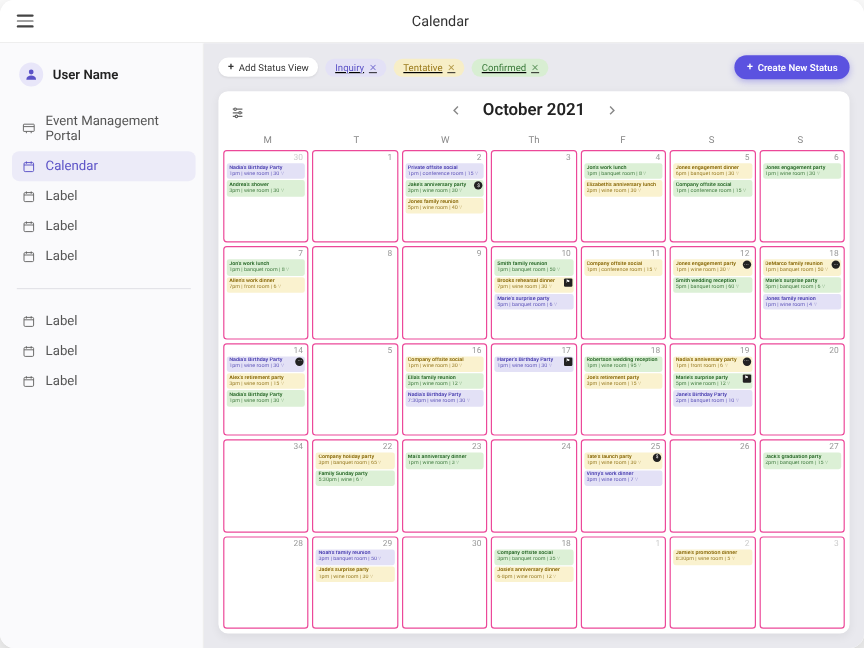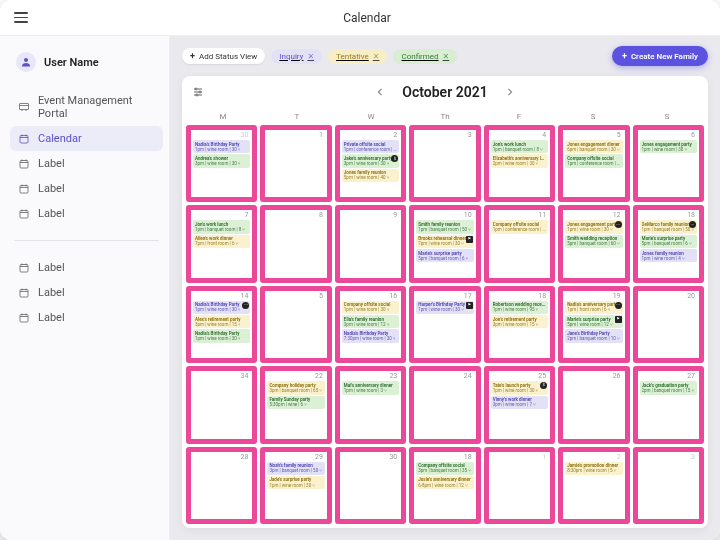--- a/index.html
+++ b/index.html
@@ -26,29 +26,29 @@
 .pill{display:inline-flex;align-items:center;gap:4px;padding:3px 8px;border-radius:10px;font-size:8px;cursor:pointer}
 .pill-white{background:#fff;color:#333;box-shadow:0 1px 2px rgba(0,0,0,.08)}
 .plus{font-size:9px;font-weight:600}
 .pill-inquiry{background:#e3e1f6;color:#5b52c7}
 .pill-tentative{background:#f7eec7;color:#9a7a1a}
 .pill-confirmed{background:#d8eed2;color:#3a7a3a}
 .pill .x{font-size:8px;opacity:.7}
 .spacer{flex:1}
 .btn-primary{background:#5b52e0;color:#fff;padding:5px 10px;border-radius:12px;font-size:8px;font-weight:600;display:flex;align-items:center;gap:4px;cursor:pointer;box-shadow:0 2px 6px rgba(91,82,224,.4)}
 .calwrap{margin:0 12px 12px;background:#fff;border-radius:8px;flex:1;display:flex;flex-direction:column;overflow:hidden;box-shadow:0 2px 8px rgba(0,0,0,.06)}
-.calheader{display:flex;align-items:center;justify-content:center;gap:18px;padding:8px;position:relative}
+.calheader{display:flex;align-items:flex-end;justify-content:center;gap:18px;padding:8px;position:relative}
 .settings-icon{position:absolute;left:10px;width:12px;height:12px;cursor:pointer}
 .monthnav{display:flex;align-items:center;gap:18px}
 .chev{width:8px;height:8px;cursor:pointer;color:#888}
 .monthtitle{font-size:14px;font-weight:600;color:#222}
 .dowrow{display:grid;grid-template-columns:repeat(7,1fr);padding:0 4px}
 .dow{text-align:center;font-size:8px;color:#888;padding:4px 0}
 .grid{flex:1;display:grid;grid-template-columns:repeat(7,1fr);grid-auto-rows:1fr;gap:3px;padding:0 4px 4px}
-.cell{background:#fff;border:5px solid #ec4899;border-radius:3px;padding:2px;display:flex;flex-direction:column;overflow:hidden;position:relative;min-height:0}
+.cell{background:#fff;border:1px solid #ec4899;border-radius:3px;padding:2px;display:flex;flex-direction:column;overflow:hidden;position:relative;min-height:0}
 .daynum{font-size:7px;color:#999;text-align:right;padding:0 2px 1px;line-height:1}
 .daynum.muted{color:#ccc}
 .ev{font-size:4.5px;line-height:1.15;padding:1.5px 2px;border-radius:2px;margin-bottom:1px;overflow:hidden;position:relative}
 .ev .t{font-weight:600;white-space:nowrap;overflow:hidden;text-overflow:ellipsis}
 .ev .d{opacity:.85;white-space:nowrap;overflow:hidden;text-overflow:ellipsis}
 .ev-inquiry{background:#e3e1f6;color:#4a3fb0}
 .ev-tentative{background:#faf2cf;color:#8a6a0a}
 .ev-confirmed{background:#dcf0d6;color:#2a6a2a}
 .badge{position:absolute;top:1px;right:1px;width:7px;height:7px;border-radius:50%;background:#222;color:#fff;font-size:4px;display:flex;align-items:center;justify-content:center}
 .badge.flag{border-radius:1px;background:#222}
@@ -186,21 +186,21 @@
               <span class="x">✕</span>
             </span>
             <span class="pill pill-confirmed">
               <span>Confirmed</span> 
               <span class="x">✕</span>
             </span>
           </div>
         <div class="spacer"></div>
         <div class="btn-primary">
           <span class="plus">+</span>
-          <span>Create New Family</span>
+          <span>Create New Status</span>
         </div>
       </div>
       <div class="calwrap">
         <div class="calheader">
           <svg class="settings-icon" viewBox="0 0 24 24" stroke="#666" fill="none" stroke-width="2">
               <line x1="4" y1="6" x2="20" y2="6"></line>
               <line x1="4" y1="12" x2="20" y2="12"></line>
               <line x1="4" y1="18" x2="20" y2="18"></line>
               <circle cx="8" cy="6" r="2" fill="#fff"></circle>
               <circle cx="16" cy="12" r="2" fill="#fff"></circle>

